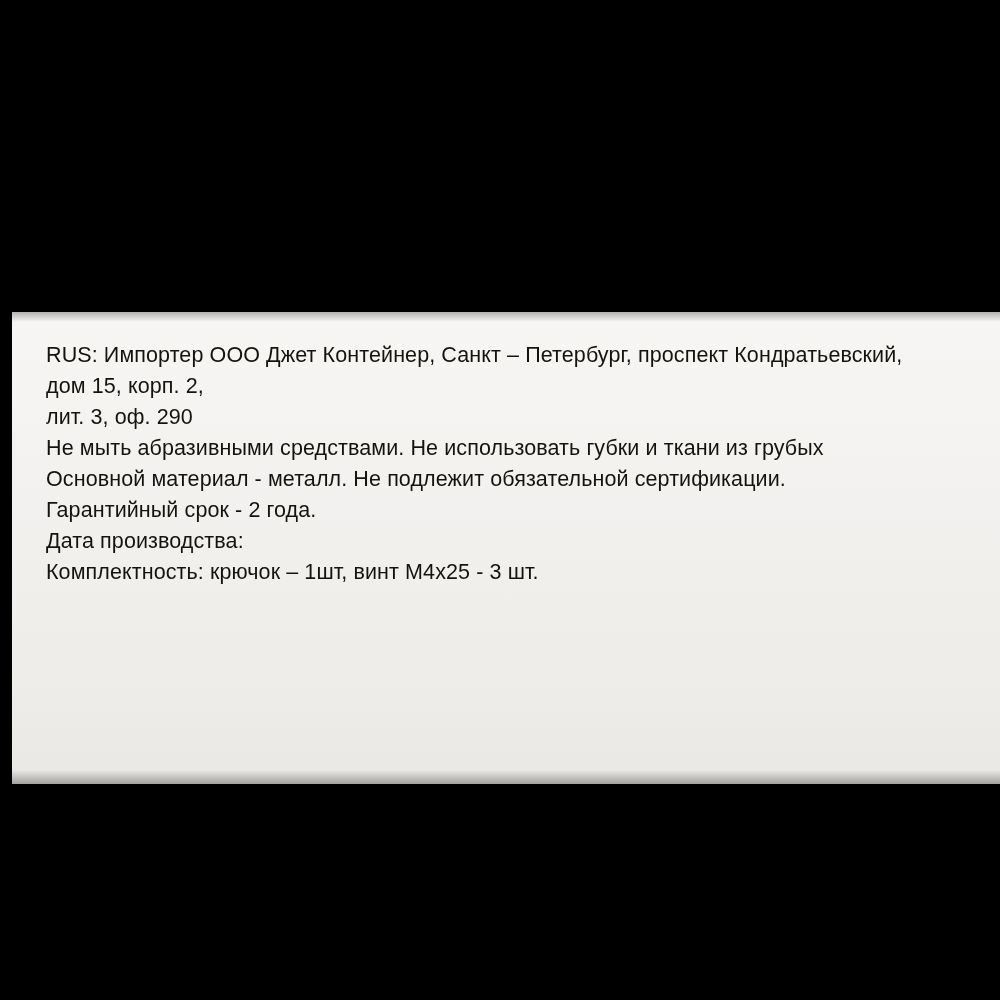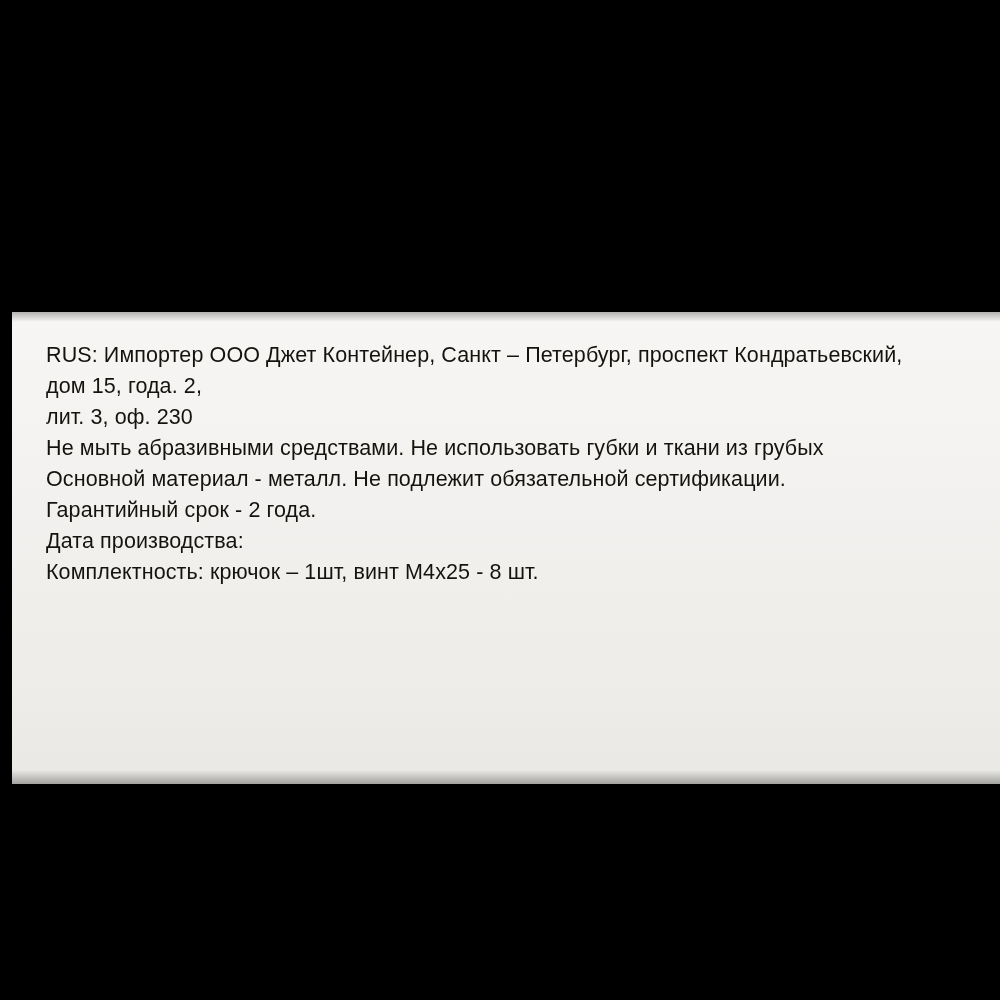--- a/index.html
+++ b/index.html
@@ -56,23 +56,23 @@
 <body>
 
 <div class="page">
 
   <div class="label-strip">
     <div class="strip-top-shade"></div>
     <div class="strip-bottom-shade"></div>
 
     <div class="text-block">
       <div class="text-line">RUS: Импортер ООО Джет Контейнер, Санкт – Петербург, проспект Кондратьевский,</div>
-      <div class="text-line">дом 15, года. 2,</div>
-      <div class="text-line">лит. 3, оф. 230</div>
+      <div class="text-line">дом 15, корп. 2,</div>
+      <div class="text-line">лит. 3, оф. 290</div>
       <div class="text-line">Не мыть абразивными средствами. Не использовать губки и ткани из грубых</div>
       <div class="text-line">Основной материал - металл. Не подлежит обязательной сертификации.</div>
       <div class="text-line">Гарантийный срок - 2 года.</div>
       <div class="text-line">Дата производства:</div>
-      <div class="text-line">Комплектность: крючок – 1шт, винт М4х25 - 8 шт.</div>
+      <div class="text-line">Комплектность: крючок – 1шт, винт М4х25 - 3 шт.</div>
     </div>
   </div>
 
 </div>
 
 </body></html>

